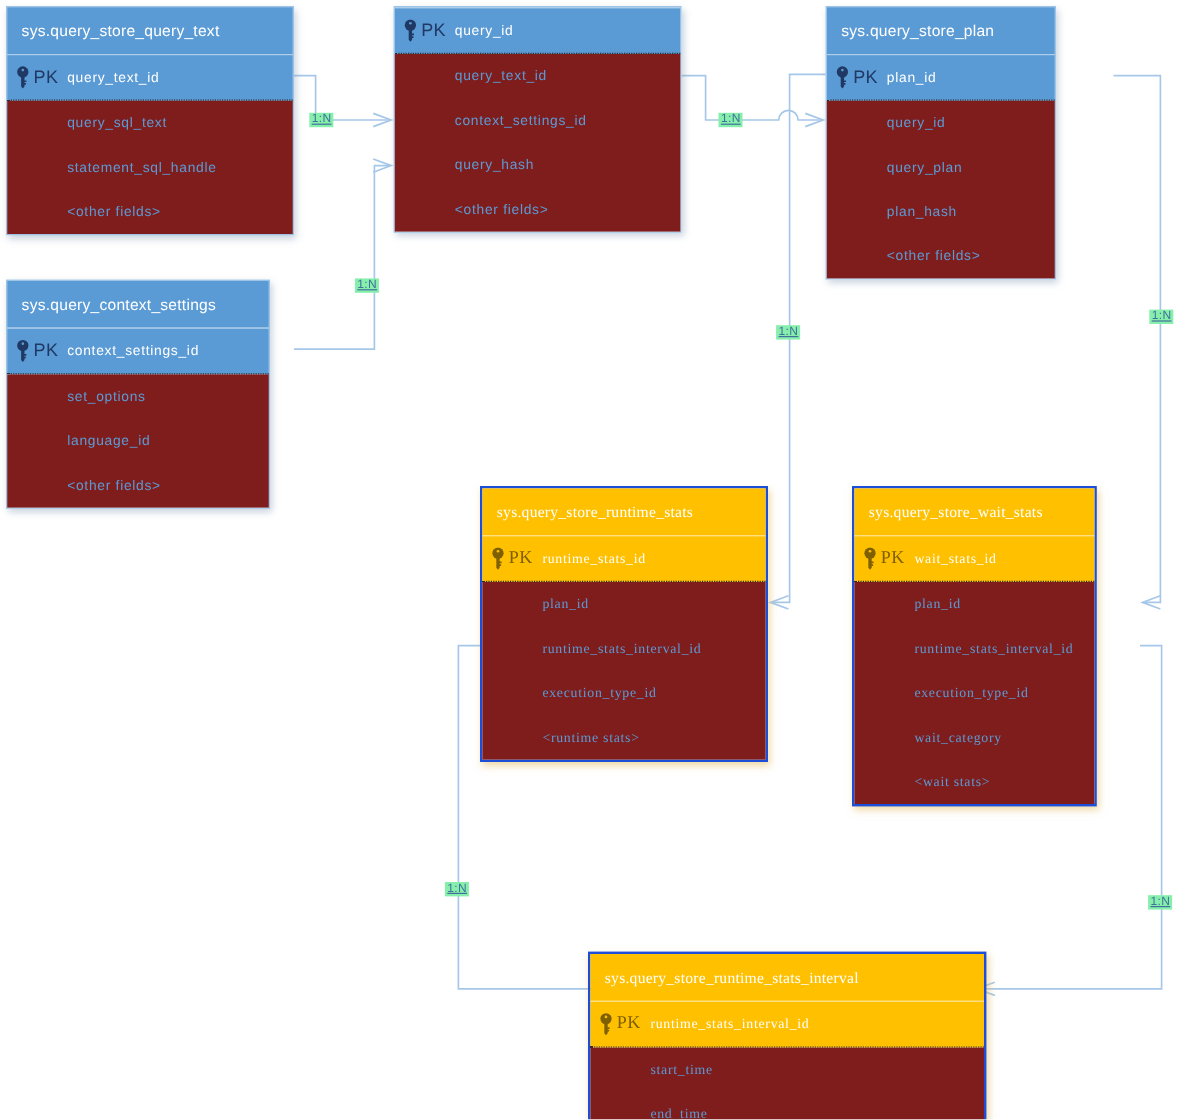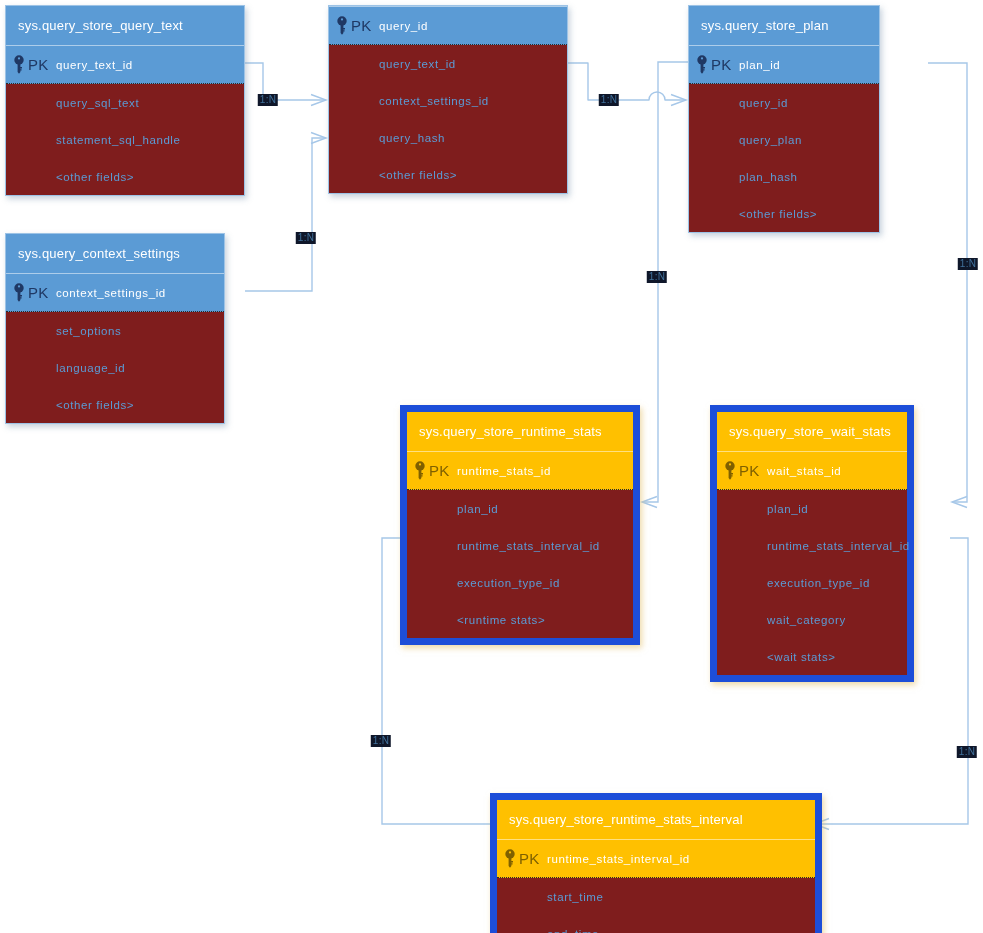--- a/index.html
+++ b/index.html
@@ -7,21 +7,21 @@
     position:relative;width:983px;height:933px;overflow:hidden;background:#ffffff;
     font-family:"Liberation Sans",sans-serif;
   }
   .connectors{position:absolute;left:0;top:0;width:983px;height:933px;}
   .connectors path{fill:none;stroke:#a6c7e8;stroke-width:1.4;}
   .connectors path.hop{stroke-linejoin:round;}
   .tbl{
     position:absolute;box-sizing:border-box;
   }
   .tbl.blue{border:1px solid #9dc3e6;box-shadow:2px 3px 6px rgba(130,155,180,.45);}
-  .tbl.orange{border:7px solid #1d4ed8;box-shadow:2px 3px 6px rgba(226,188,96,.55);}
+  .tbl.orange{border:2px solid #1d4ed8;box-shadow:2px 3px 6px rgba(226,188,96,.55);font-family:Liberation Serif, serif;}
   .hdr{
     box-sizing:border-box;height:39px;display:flex;align-items:center;
     padding-left:12px;color:#ffffff;font-size:13px;letter-spacing:.2px;
   }
   .blue .hdr,.blue .pkrow{background:#5b9bd5;}
   .orange .hdr,.orange .pkrow{background:#ffc000;}
   .pkrow{
     box-sizing:border-box;height:39px;display:flex;align-items:center;
     border-top:1px solid rgba(255,255,255,.5);
     border-bottom:1.5px dotted #2b2b2b;
@@ -33,22 +33,22 @@
   .blue .pklab{color:#1f3864;}
   .orange .pklab{color:#7f6000;}
   .pkname{color:#ffffff;font-size:11.5px;letter-spacing:.6px;}
   .tbody{background:#7f1d1d;}
   .frow{
     box-sizing:border-box;height:37px;display:flex;align-items:center;
     padding-left:50px;color:#5b9bd5;font-size:11.5px;letter-spacing:.6px;
   }
   .rel-label{
     position:absolute;transform:translate(-50%,-50%);
-    background:#0f172a;color:#41719c;font-size:10px;line-height:12px;
-    padding:0 2px;letter-spacing:.3px;
+    background:#86efac;color:#41719c;font-size:10px;line-height:12px;
+    padding:0 2px;letter-spacing:.3px;text-decoration:underline;
   }
 </style>
 </head>
 <body>
 
 <div class="canvas">
 
   <svg class="connectors" viewBox="0 0 983 933">
 
     <path d="M245,63 H263 V100 H324"></path>

